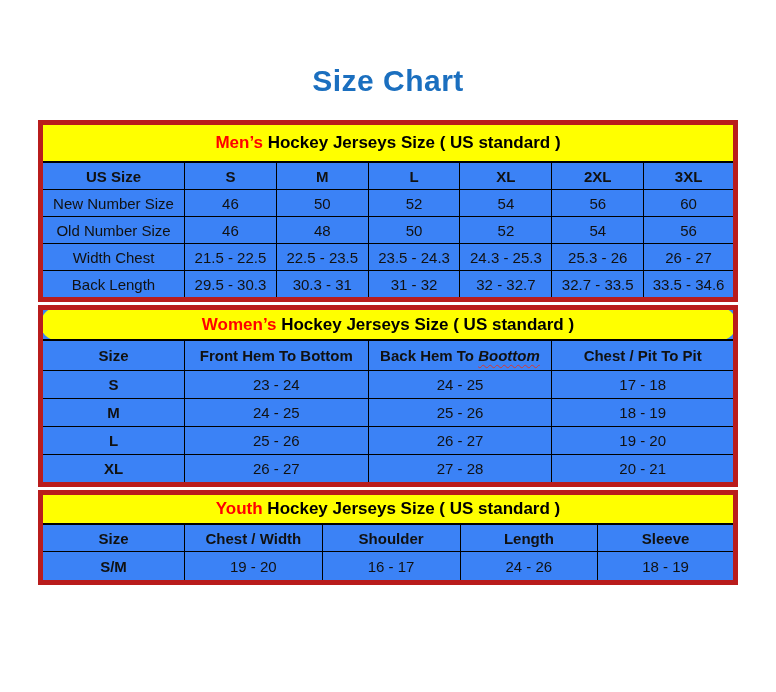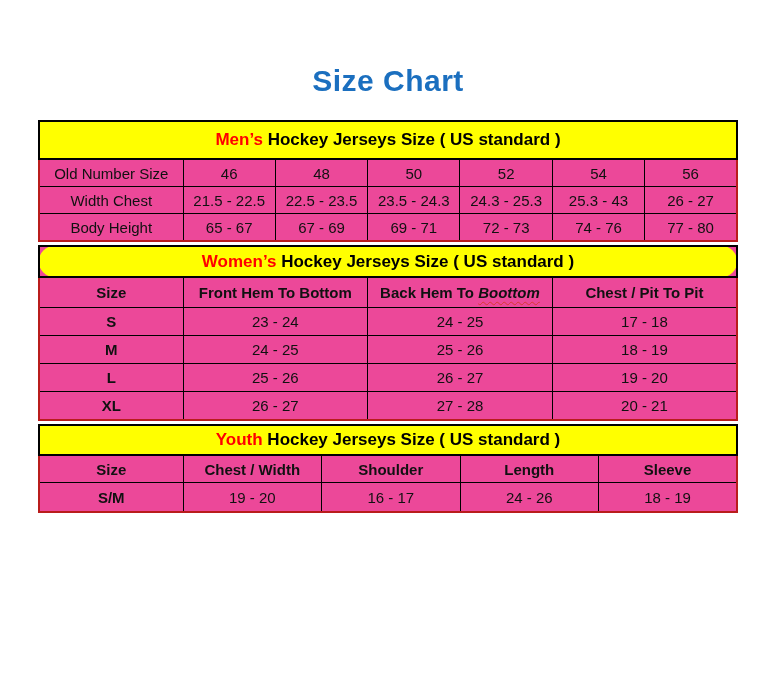--- a/index.html
+++ b/index.html
@@ -29,22 +29,22 @@
   .tables-wrap {
     position: absolute;
     left: 38px;
     top: 120px;
     width: 700px;
   }
   table.size-table {
     border-collapse: collapse;
     table-layout: fixed;
     width: 700px;
-    border: 2px solid #b91c1c;
-    background: #ec4899;
+    border: 5px solid #b91c1c;
+    background: #3b82f6;
   }
   table.size-table + table.size-table {
     margin-top: 3px;
   }
   .size-table td, .size-table th {
     border: 1px solid #000000;
     text-align: center;
     vertical-align: middle;
     font-size: 15px;
     padding: 0 2px;
@@ -97,45 +97,63 @@
           <col>
           <col>
           <col>
           <col>
         </colgroup>
         <tbody>
           <tr>
             <td colspan="7" class="band"><span class="band-red">Men’s</span><span class="band-rest"> Hockey Jerseys Size ( US standard )</span></td>
           </tr>
           <tr>
+            <th><span>US Size</span></th>
+            <th><span>S</span></th>
+            <th><span>M</span></th>
+            <th><span>L</span></th>
+            <th><span>XL</span></th>
+            <th><span>2XL</span></th>
+            <th><span>3XL</span></th>
+          </tr>
+          <tr>
+            <td class="row-label">New Number Size</td>
+            <td>46</td>
+            <td>50</td>
+            <td>52</td>
+            <td>54</td>
+            <td>56</td>
+            <td>60</td>
+          </tr>
+          <tr>
             <td class="row-label">Old Number Size</td>
             <td>46</td>
             <td>48</td>
             <td>50</td>
             <td>52</td>
             <td>54</td>
             <td>56</td>
           </tr>
           <tr>
             <td class="row-label">Width Chest</td>
             <td>21.5 - 22.5</td>
             <td>22.5 - 23.5</td>
             <td>23.5 - 24.3</td>
             <td>24.3 - 25.3</td>
-            <td>25.3 - 43</td>
+            <td>25.3 - 26</td>
             <td>26 - 27</td>
           </tr>
           <tr>
-            <td class="row-label">Body Height</td>
-            <td>65 - 67</td>
-            <td>67 - 69</td>
-            <td>69 - 71</td>
-            <td>72 - 73</td>
-            <td>74 - 76</td>
-            <td>77 - 80</td>
+            <td class="row-label">Back Length</td>
+            <td>29.5 - 30.3</td>
+            <td>30.3 - 31</td>
+            <td>31 - 32</td>
+            <td>32 - 32.7</td>
+            <td>32.7 - 33.5</td>
+            <td>33.5 - 34.6</td>
           </tr>
         </tbody>
       </table>
     <table class="size-table sec-womens">
         <colgroup>
           <col style="width: 144px;">
           <col>
           <col>
           <col>
         </colgroup>

